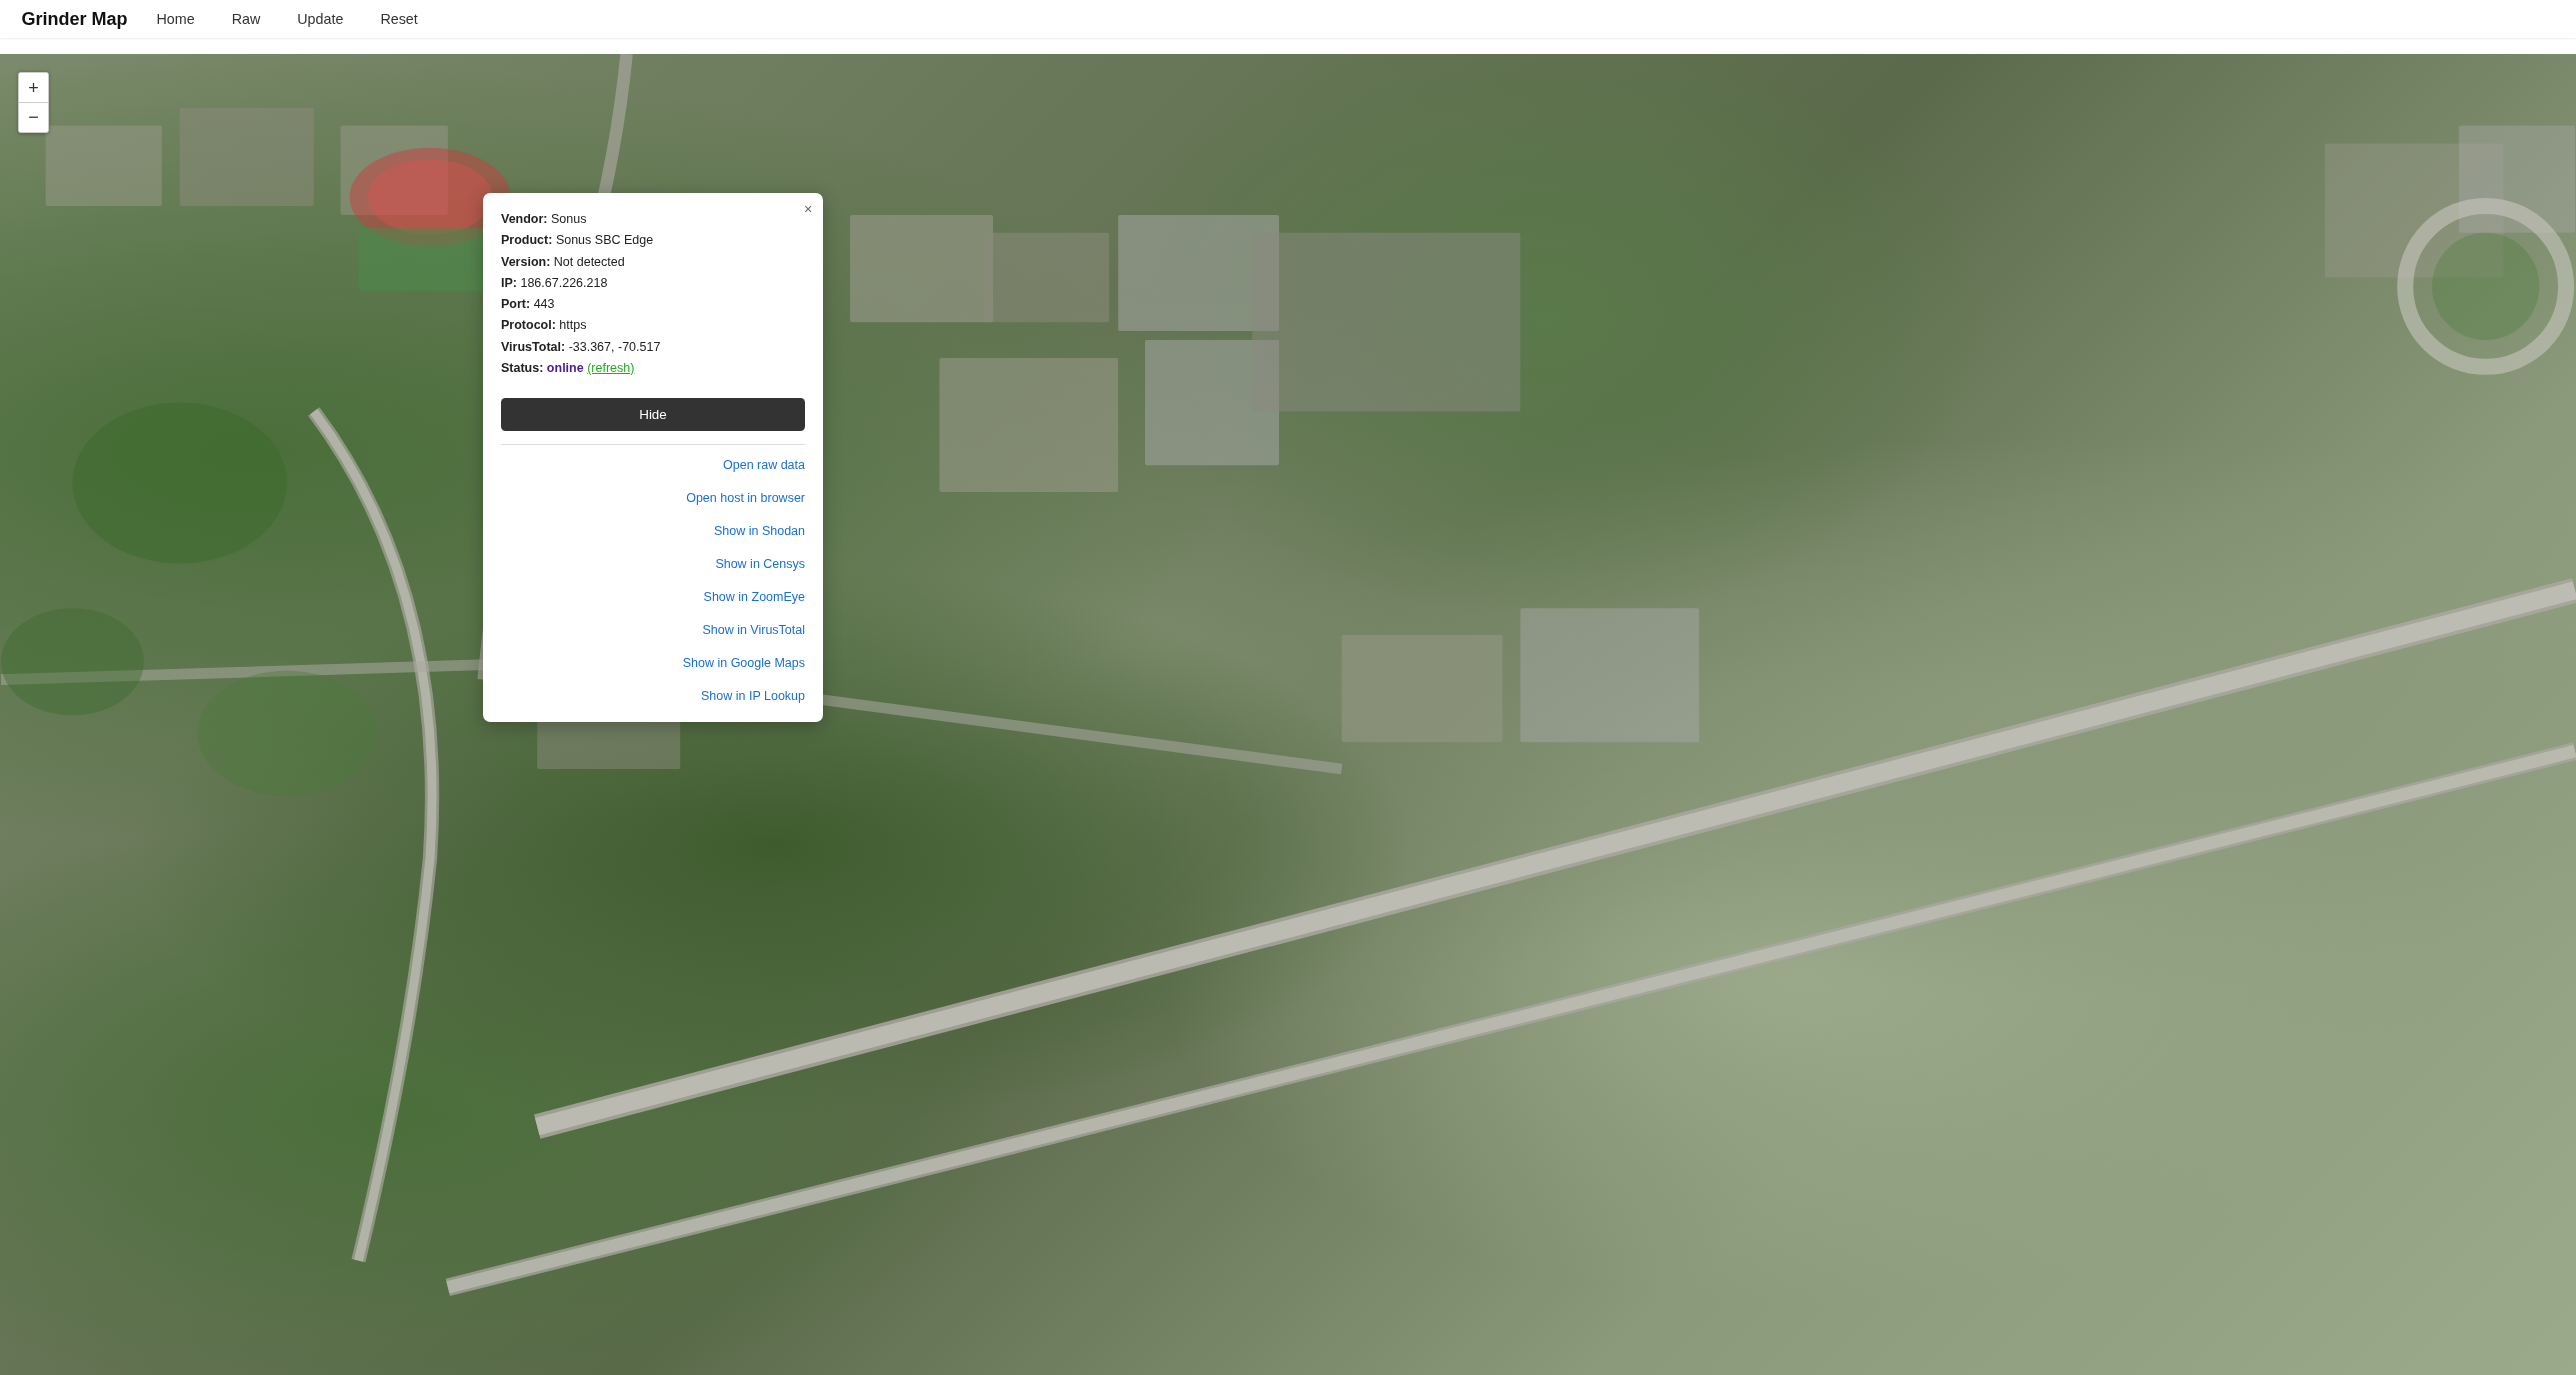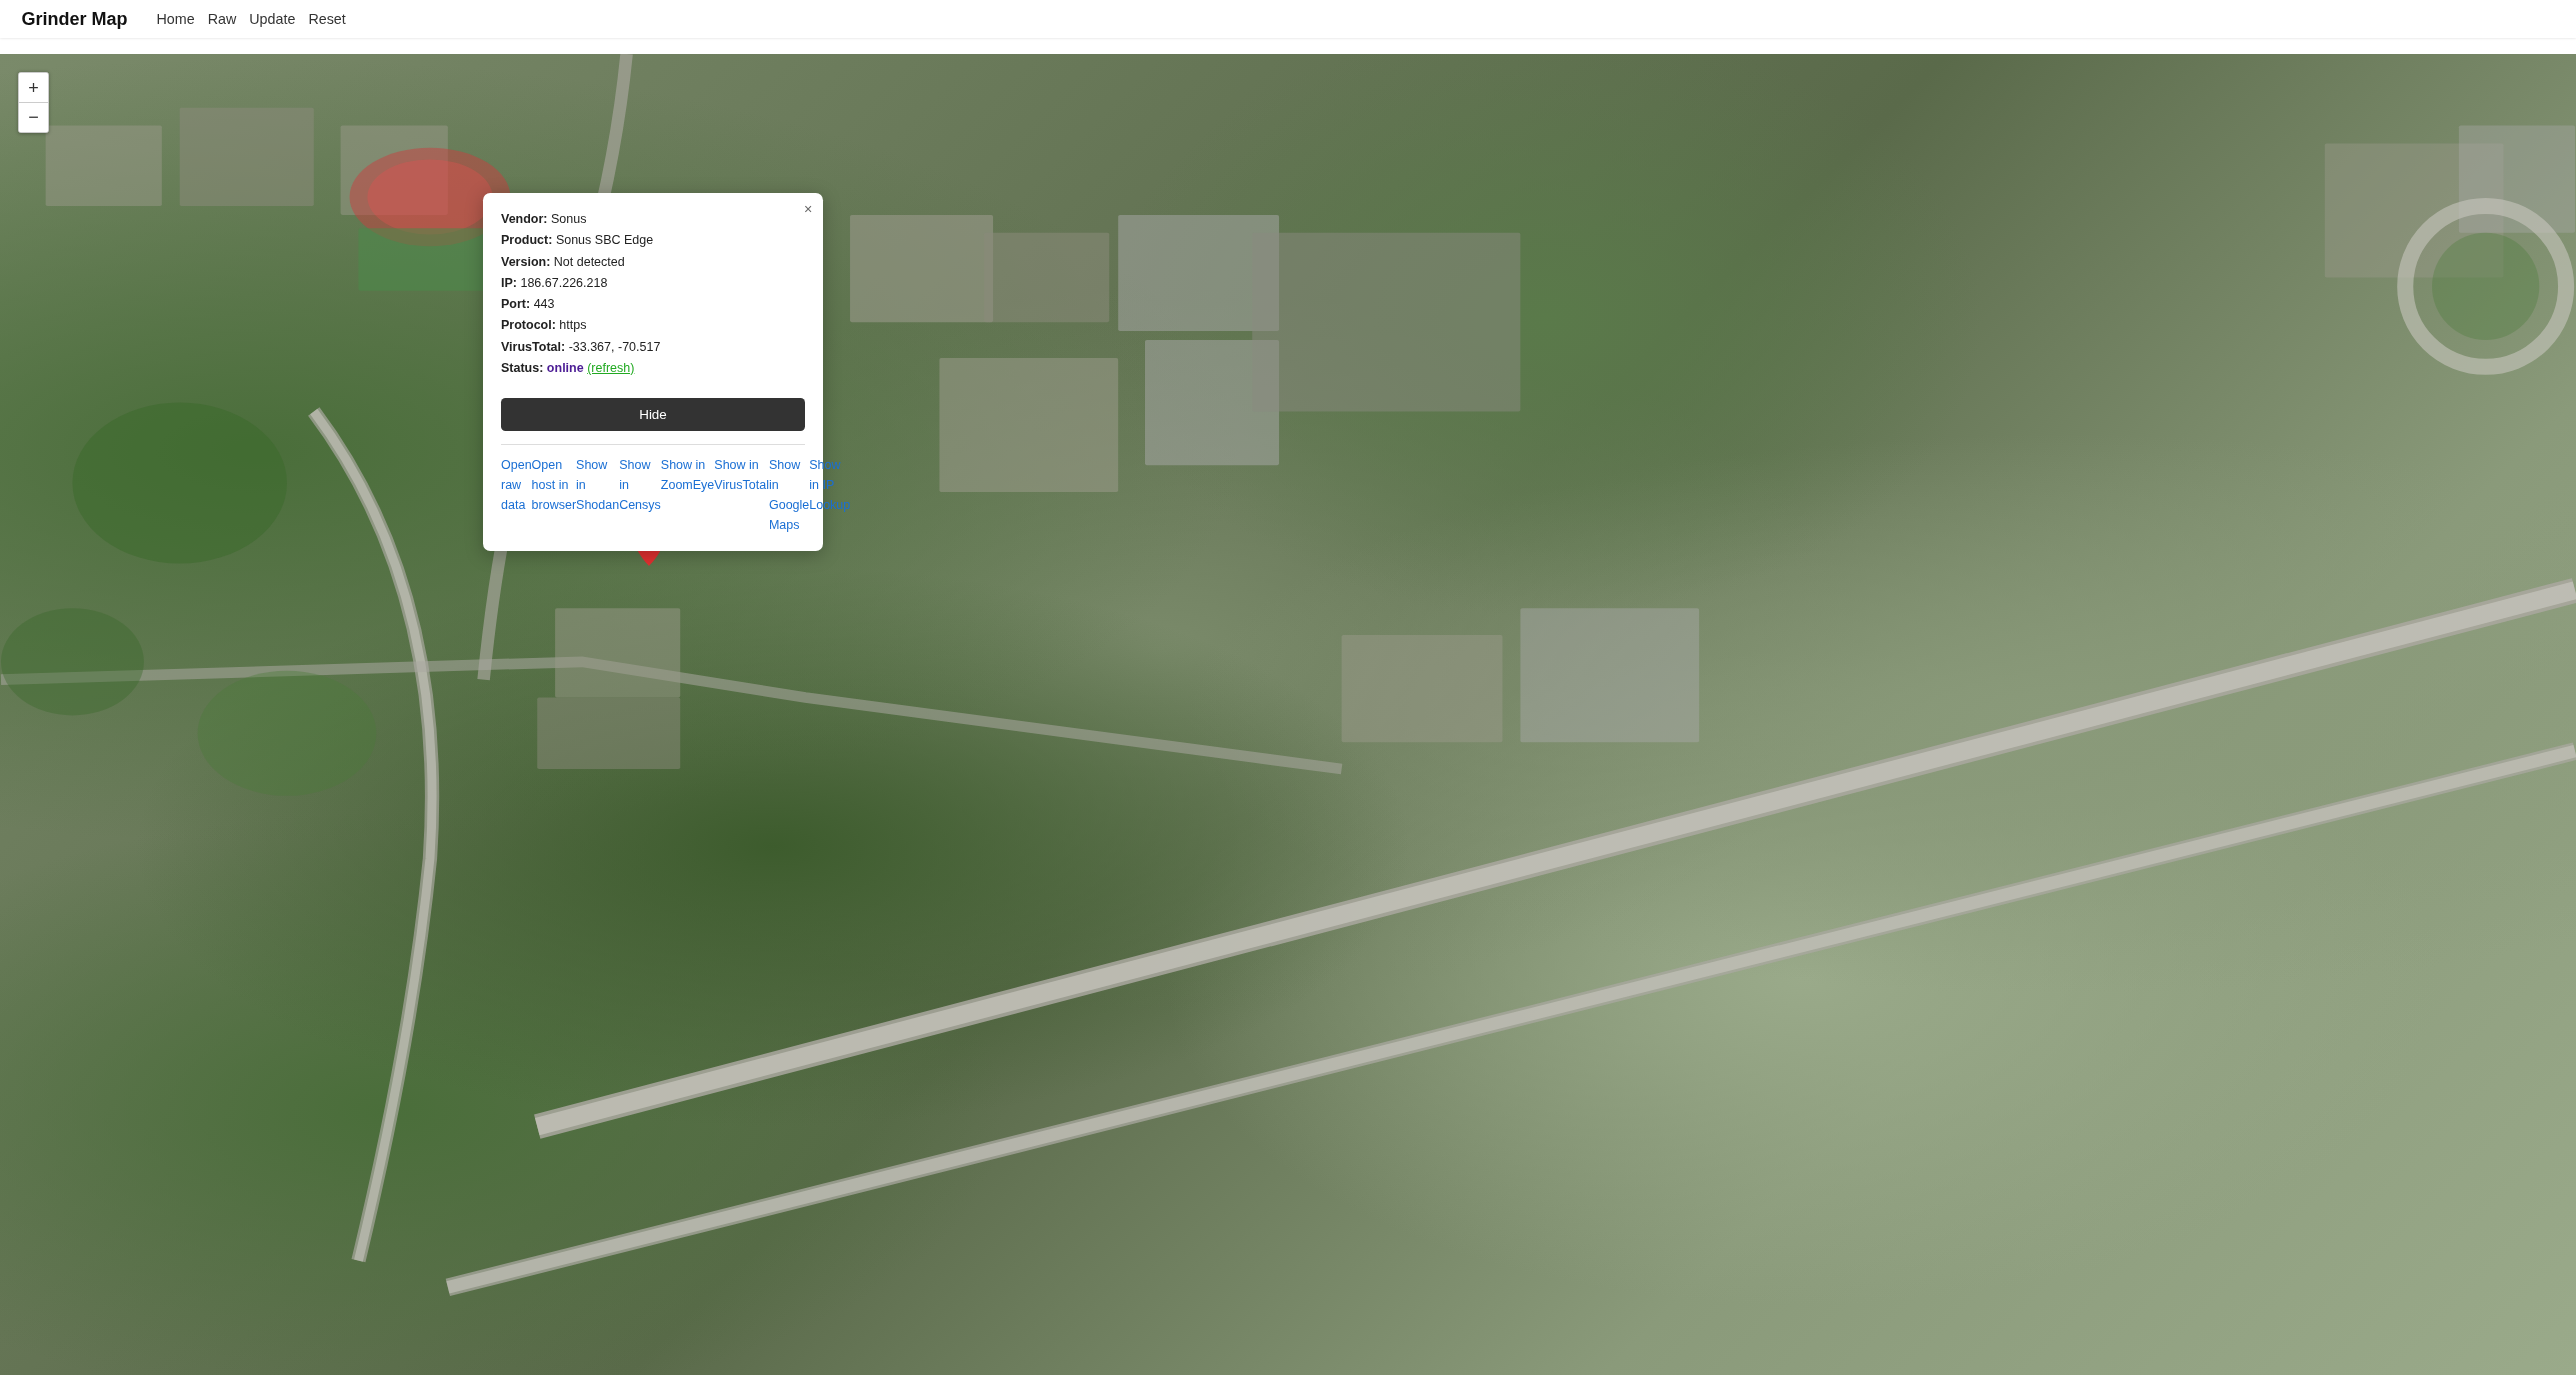--- a/index.html
+++ b/index.html
@@ -19,21 +19,21 @@
     }
     #navbar .brand {
       font-size: 18px;
       font-weight: 700;
       color: #111;
       margin-right: 29px;
       white-space: nowrap;
     }
     #navbar .nav-links {
       display: flex;
-      gap: 13px;
+      gap: 37px;
       flex: 1;
     }
     #navbar .nav-link {
       font-size: 14.3px;
       color: #333;
       cursor: pointer;
       text-decoration: none;
     }
     #navbar .search-area {
       display: flex;
@@ -182,22 +182,23 @@
       font-weight: 500;
       text-align: center;
     }
     .divider-line {
       height: 0.9px;
       background: #ddd;
       margin-bottom: 10.7px;
     }
     .popup-links {
       display: flex;
-      flex-direction: row;
-      gap: 0;
+      flex-direction: column;
+      gap: 13px;
+      text-align: right;
     }
     .popup-link {
       color: #1a6fd4;
       font-size: 12.5px;
       cursor: pointer;
       text-decoration: none;
       line-height: 1.6;
     }
   </style>
 </head>

